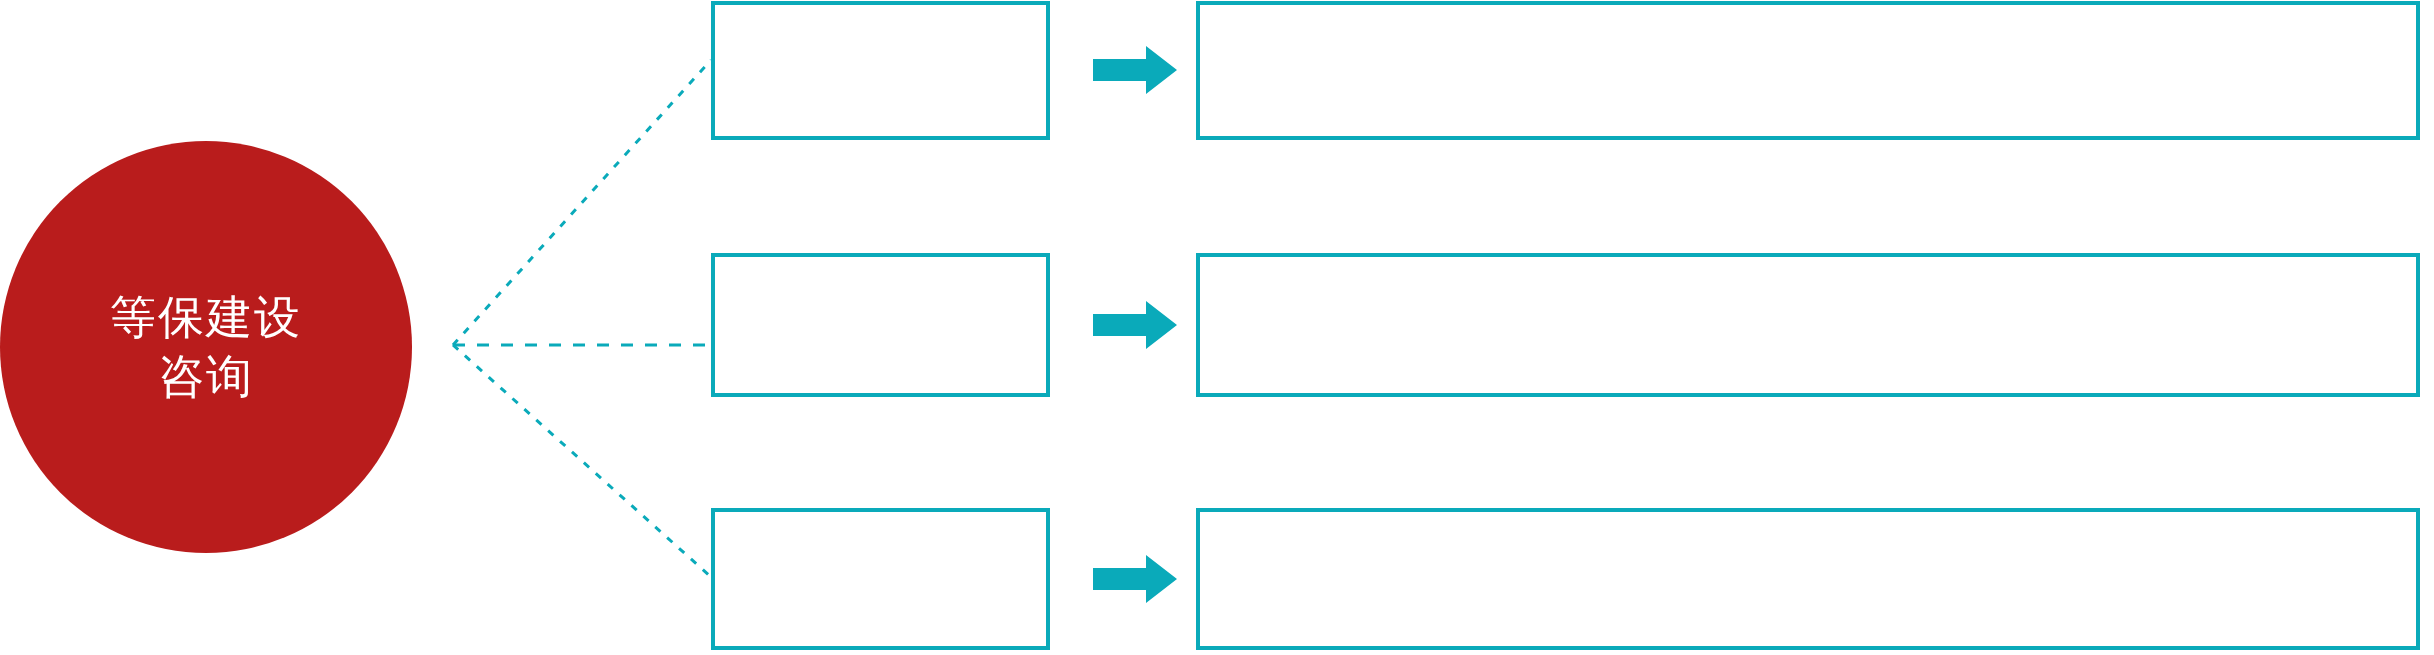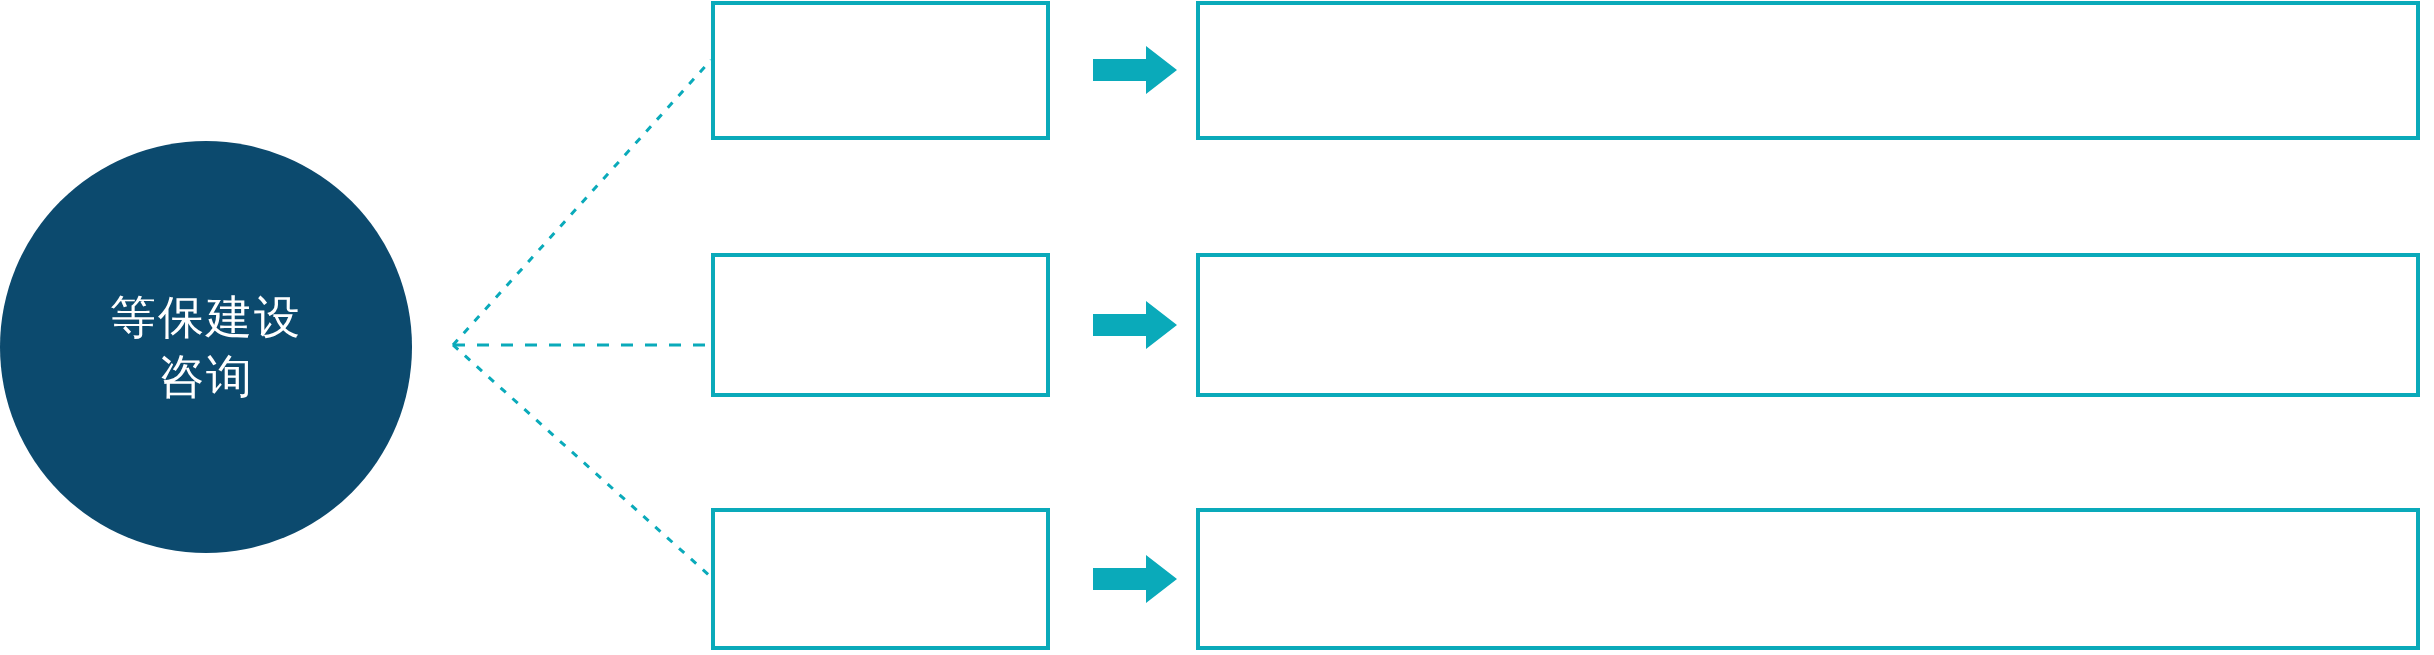--- a/index.html
+++ b/index.html
@@ -20,21 +20,21 @@
   }
 
   
   .hub {
     position: absolute;
     left: 0px;
     top: 141px;
     width: 412px;
     height: 412px;
     border-radius: 50%;
-    background: #0c4a6e;
+    background: #b91c1c;
     display: flex;
     flex-direction: column;
     align-items: center;
     justify-content: center;
     box-sizing: border-box;
   }
   .hub-line {
     color: #ffffff;
     font-size: 46px;
     line-height: 1.28;

